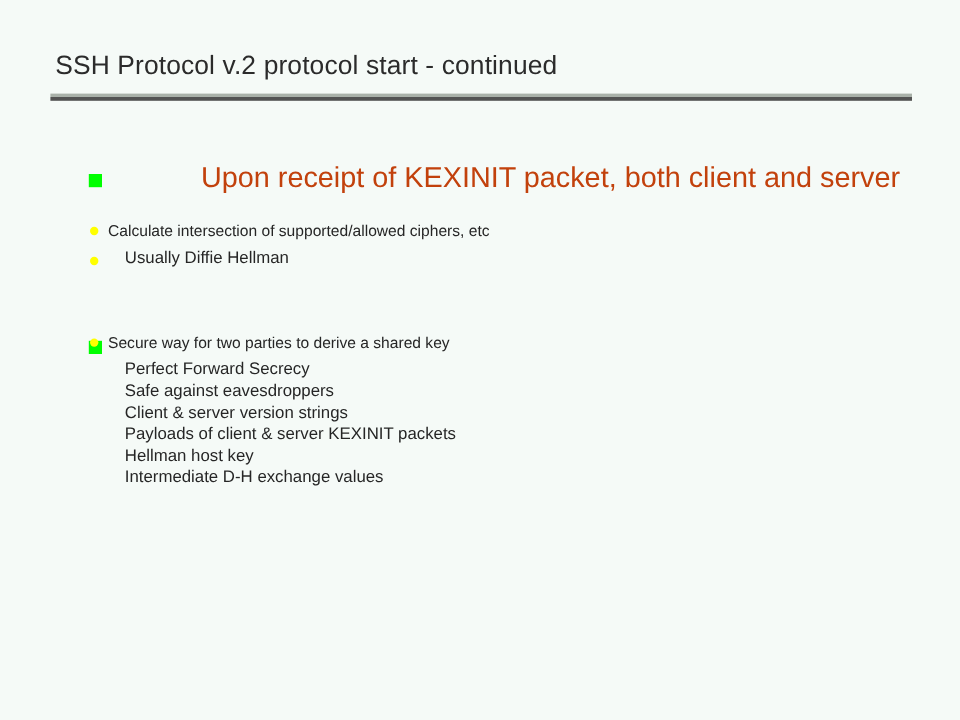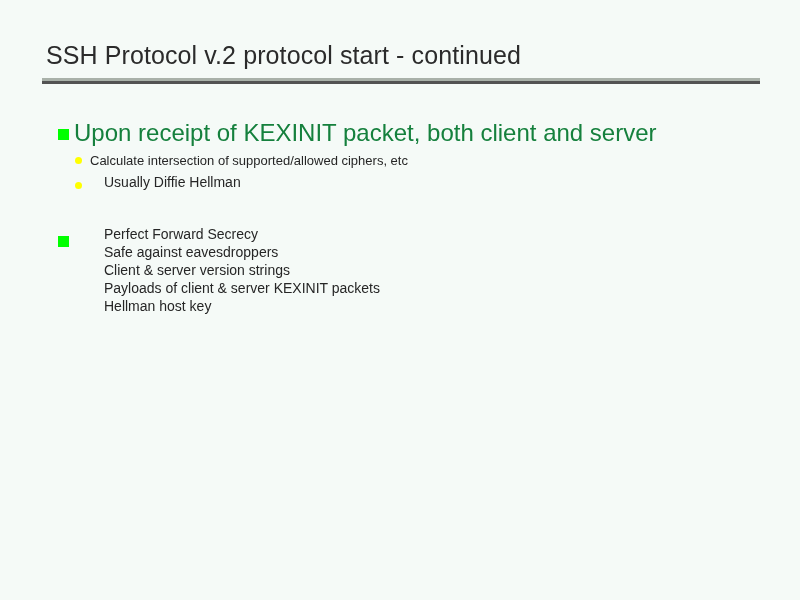--- a/index.html
+++ b/index.html
@@ -23,21 +23,21 @@
   }
 
   
   .title-block {
     position: absolute;
     left: 42px;
     top: 38px;
     width: 718px;
   }
   .slide-title {
-    font-size: 25px;
+    font-size: 22px;
     line-height: 34px;
     font-weight: normal;
     color: #2b2b2b;
     letter-spacing: 0.1px;
     white-space: nowrap;
     margin: 0;
     padding: 0 0 0 4px;
   }
   .title-rule {
     margin-top: 6px;
@@ -54,23 +54,24 @@
     left: 46px;
     top: 118px;
     width: 720px;
   }
 
   .lvl1 {
     position: relative;
     padding-left: 28px;
     font-size: 24px;
     line-height: 30px;
-    color: #15803d;
-    margin: 0;
+    color: #c2410c;
+    margin: 16px;
     white-space: nowrap;
+    text-align: right;
   }
   .lvl1 .marker {
     position: absolute;
     left: 12px;
     top: 11px;
     width: 11px;
     height: 11px;
     background: #00ff00;
   }
 
@@ -136,20 +137,24 @@
     <div class="lvl3">
       <span>Usually Diffie Hellman</span>
     </div>
 
     <div class="group-gap"></div>
 
     <div class="lvl1">
       <span class="marker"></span>
     </div>
 
+    <div class="lvl2">
+      <span class="marker"></span>
+      <span>Secure way for two parties to derive a shared key</span>
+    </div>
 
     <div class="lvl3">
       <span>Perfect Forward Secrecy</span>
     </div>
 
     <div class="lvl3">
       <span>Safe against eavesdroppers</span>
     </div>
 
 
@@ -158,16 +163,19 @@
     </div>
 
     <div class="lvl3">
       <span>Payloads of client &amp; server KEXINIT packets</span>
     </div>
 
     <div class="lvl3">
       <span>Hellman host key</span>
     </div>
 
+    <div class="lvl3">
+      <span>Intermediate D-H exchange values</span>
+    </div>
 
 
   </div>
 </div>
 
 </body></html>

